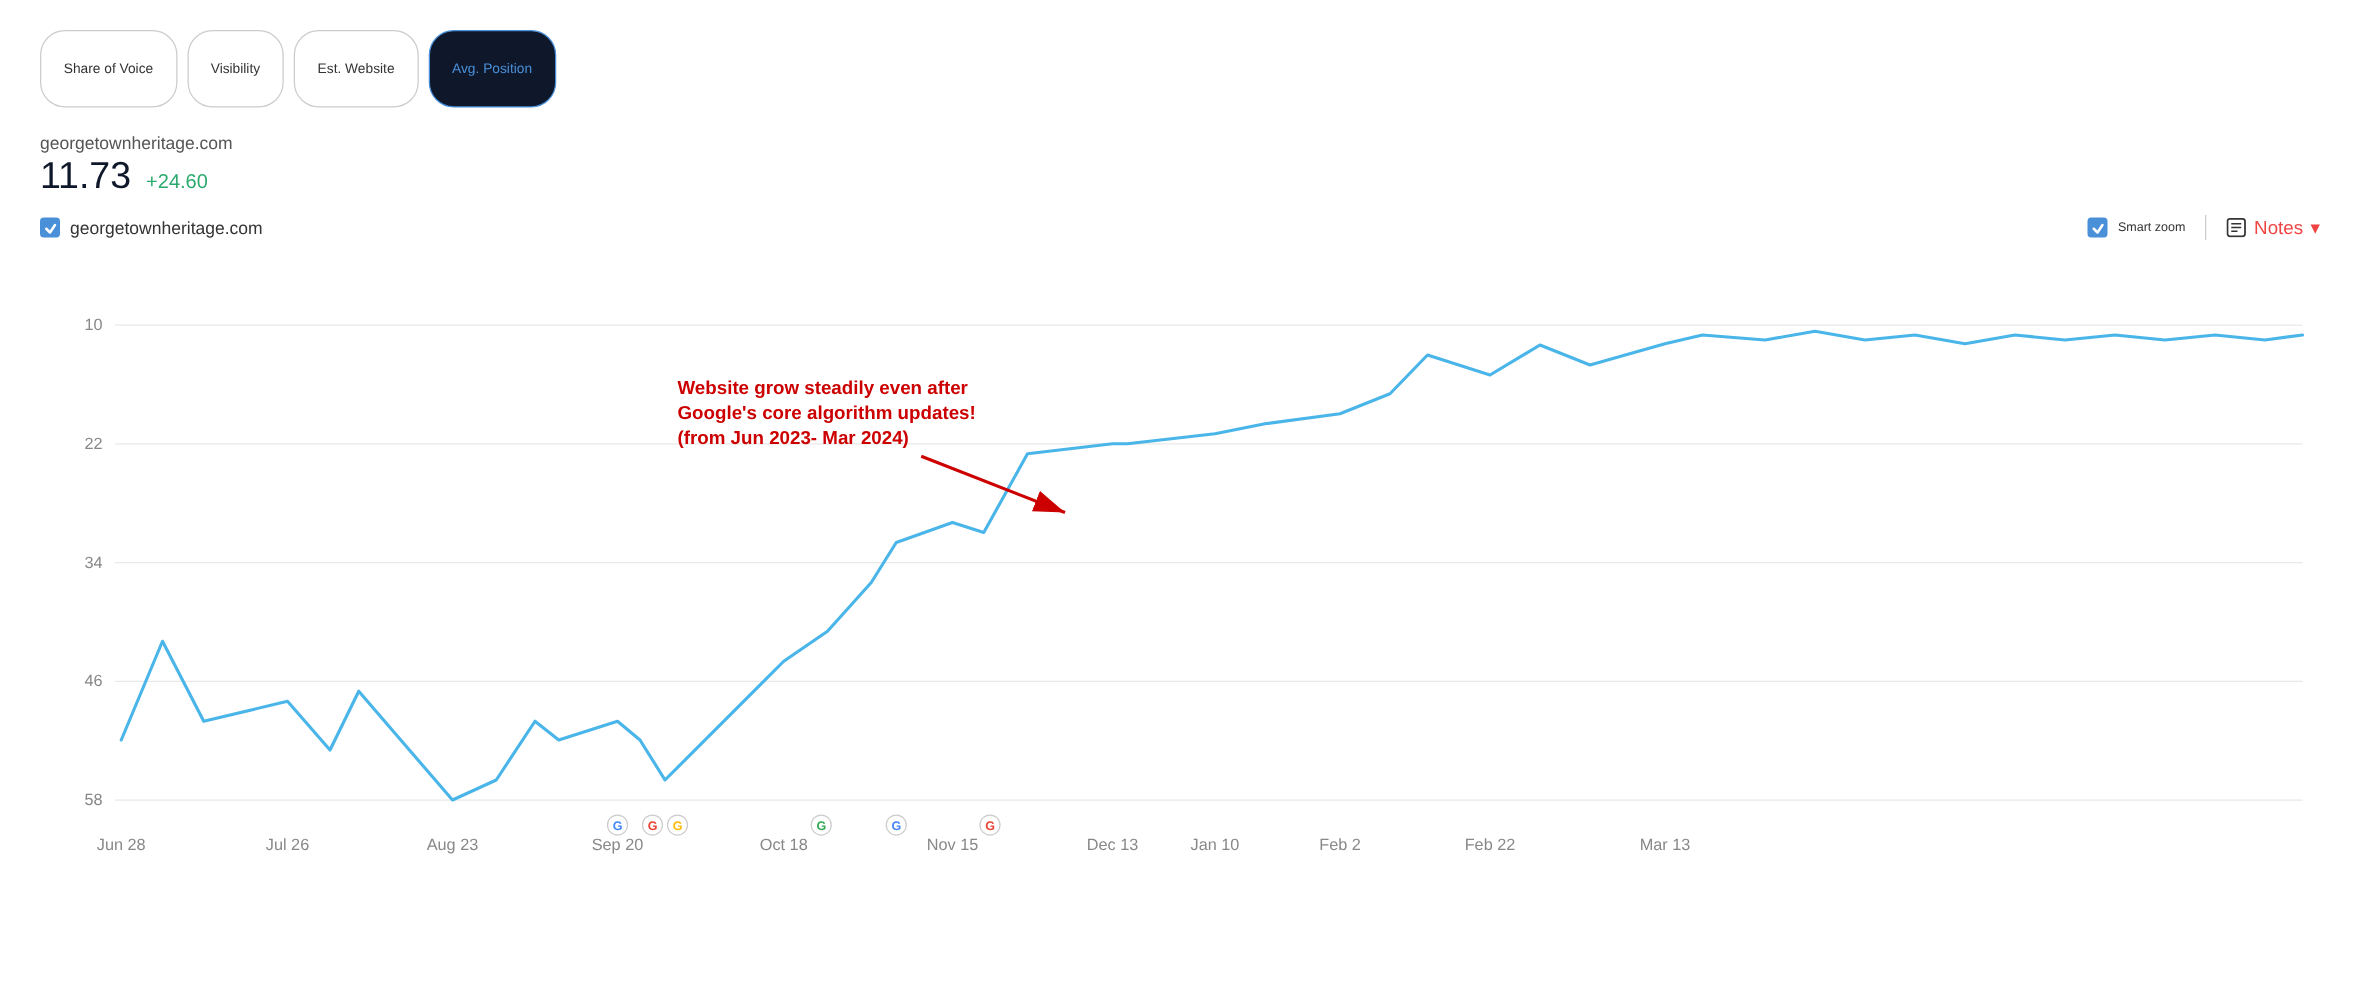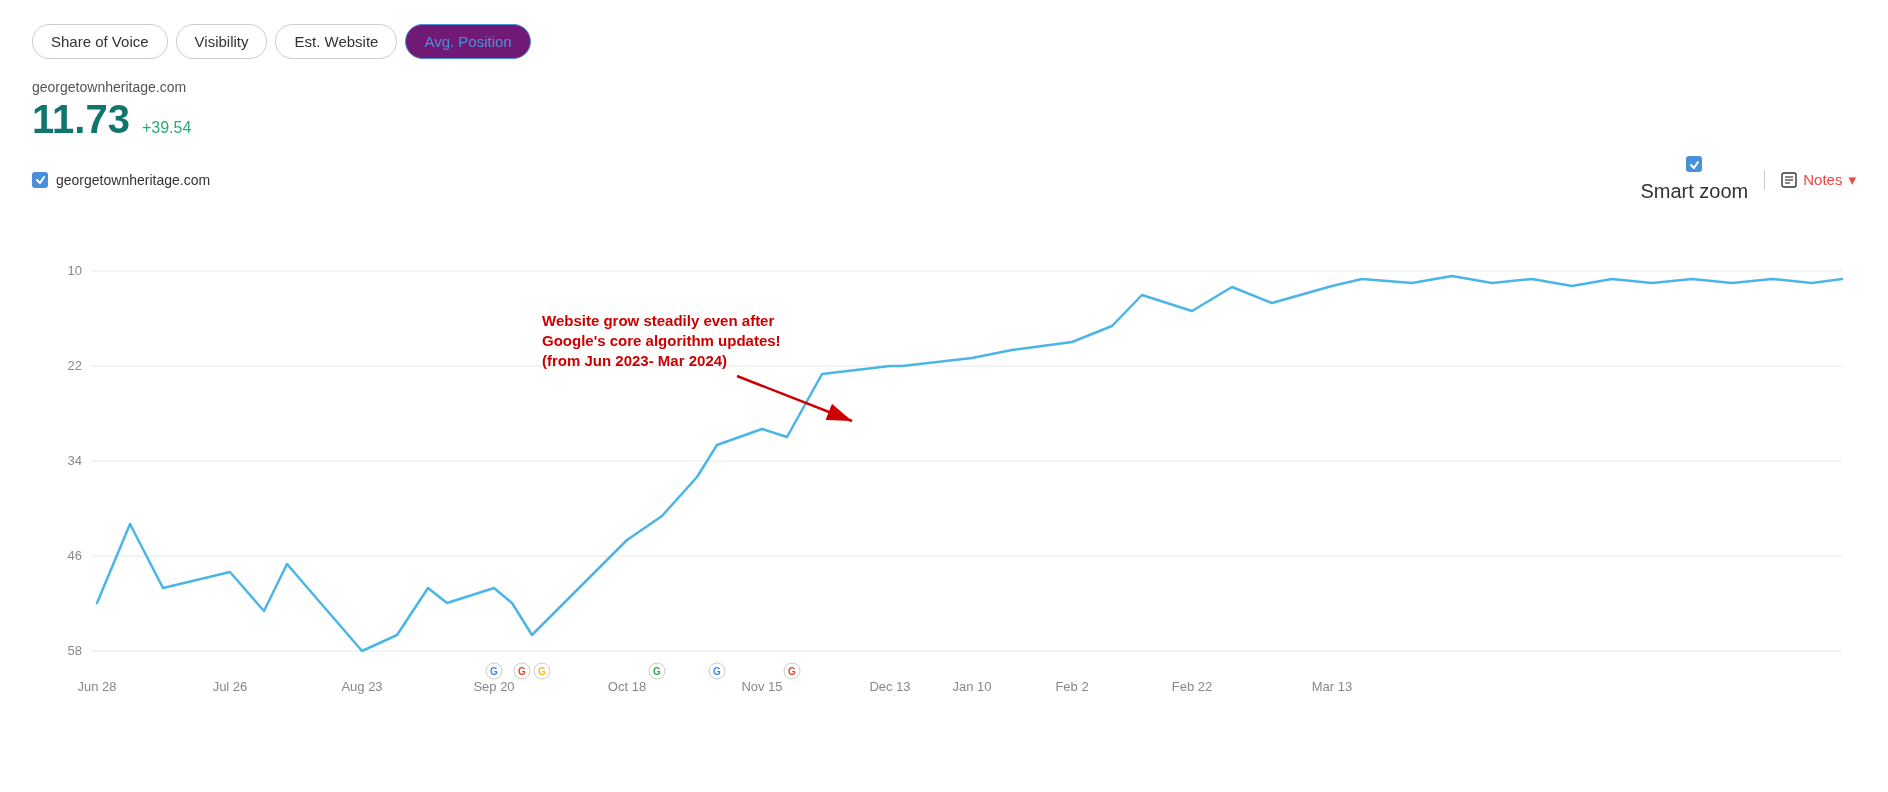--- a/index.html
+++ b/index.html
@@ -12,52 +12,52 @@
     }
     .container {
       padding: 24px 32px 20px 32px;
     }
     .tabs {
       display: flex;
       gap: 8px;
       margin-bottom: 20px;
     }
     .tab-btn {
-      padding: 8px 18px;
+      padding: 24px 18px;
       border: 1.5px solid #ccc;
       border-radius: 20px;
       background: #fff;
-      font-size: 15px;
+      font-size: 11px;
       color: #333;
       cursor: pointer;
       font-weight: 400;
     }
     .tab-btn.active {
       border-color: #4a90d9;
       color: #4a90d9;
       font-weight: 500;
-      background: #701a75;
+      background: #0f172a;
     }
     .metric-section {
       margin-bottom: 14px;
     }
     .domain-label {
       font-size: 14px;
       color: #555;
       margin-bottom: 2px;
     }
     .metric-value-row {
       display: flex;
       align-items: baseline;
       gap: 12px;
     }
     .metric-value {
-      font-size: 40px;
-      font-weight: 700;
-      color: #0f766e;
+      font-size: 30px;
+      font-weight: 400;
+      color: #0f172a;
     }
     .metric-change {
       font-size: 16px;
       color: #2baa6e;
       font-weight: 500;
     }
     .chart-controls {
       display: flex;
       align-items: center;
       justify-content: space-between;
@@ -85,23 +85,22 @@
     }
     .right-controls {
       display: flex;
       align-items: center;
       gap: 16px;
     }
     .smart-zoom-control {
       display: flex;
       align-items: center;
       gap: 8px;
-      font-size: 20px;
+      font-size: 10px;
       color: #333;
-      flex-direction: column;
     }
     .sz-checkbox {
       width: 16px;
       height: 16px;
       background: #4a90d9;
       border-radius: 3px;
       display: flex;
       align-items: center;
       justify-content: center;
     }
@@ -136,21 +135,21 @@
     <button class="tab-btn">Share of Voice</button>
     <button class="tab-btn">Visibility</button>
     <button class="tab-btn">Est. Website</button>
     <button class="tab-btn active">Avg. Position</button>
   </div>
 
   <div class="metric-section">
     <div class="domain-label">georgetownheritage.com</div>
     <div class="metric-value-row">
       <span class="metric-value">11.73</span>
-      <span class="metric-change">+39.54</span>
+      <span class="metric-change">+24.60</span>
     </div>
   </div>
 
   <div class="chart-controls">
     <div class="legend-item">
       <div class="legend-checkbox">
         <svg viewBox="0 0 11 11" fill="none" xmlns="http://www.w3.org/2000/svg">
           <polyline points="2,6 5,9 9,3" stroke="white" stroke-width="2" stroke-linecap="round" stroke-linejoin="round"></polyline>
         </svg>
       </div>

